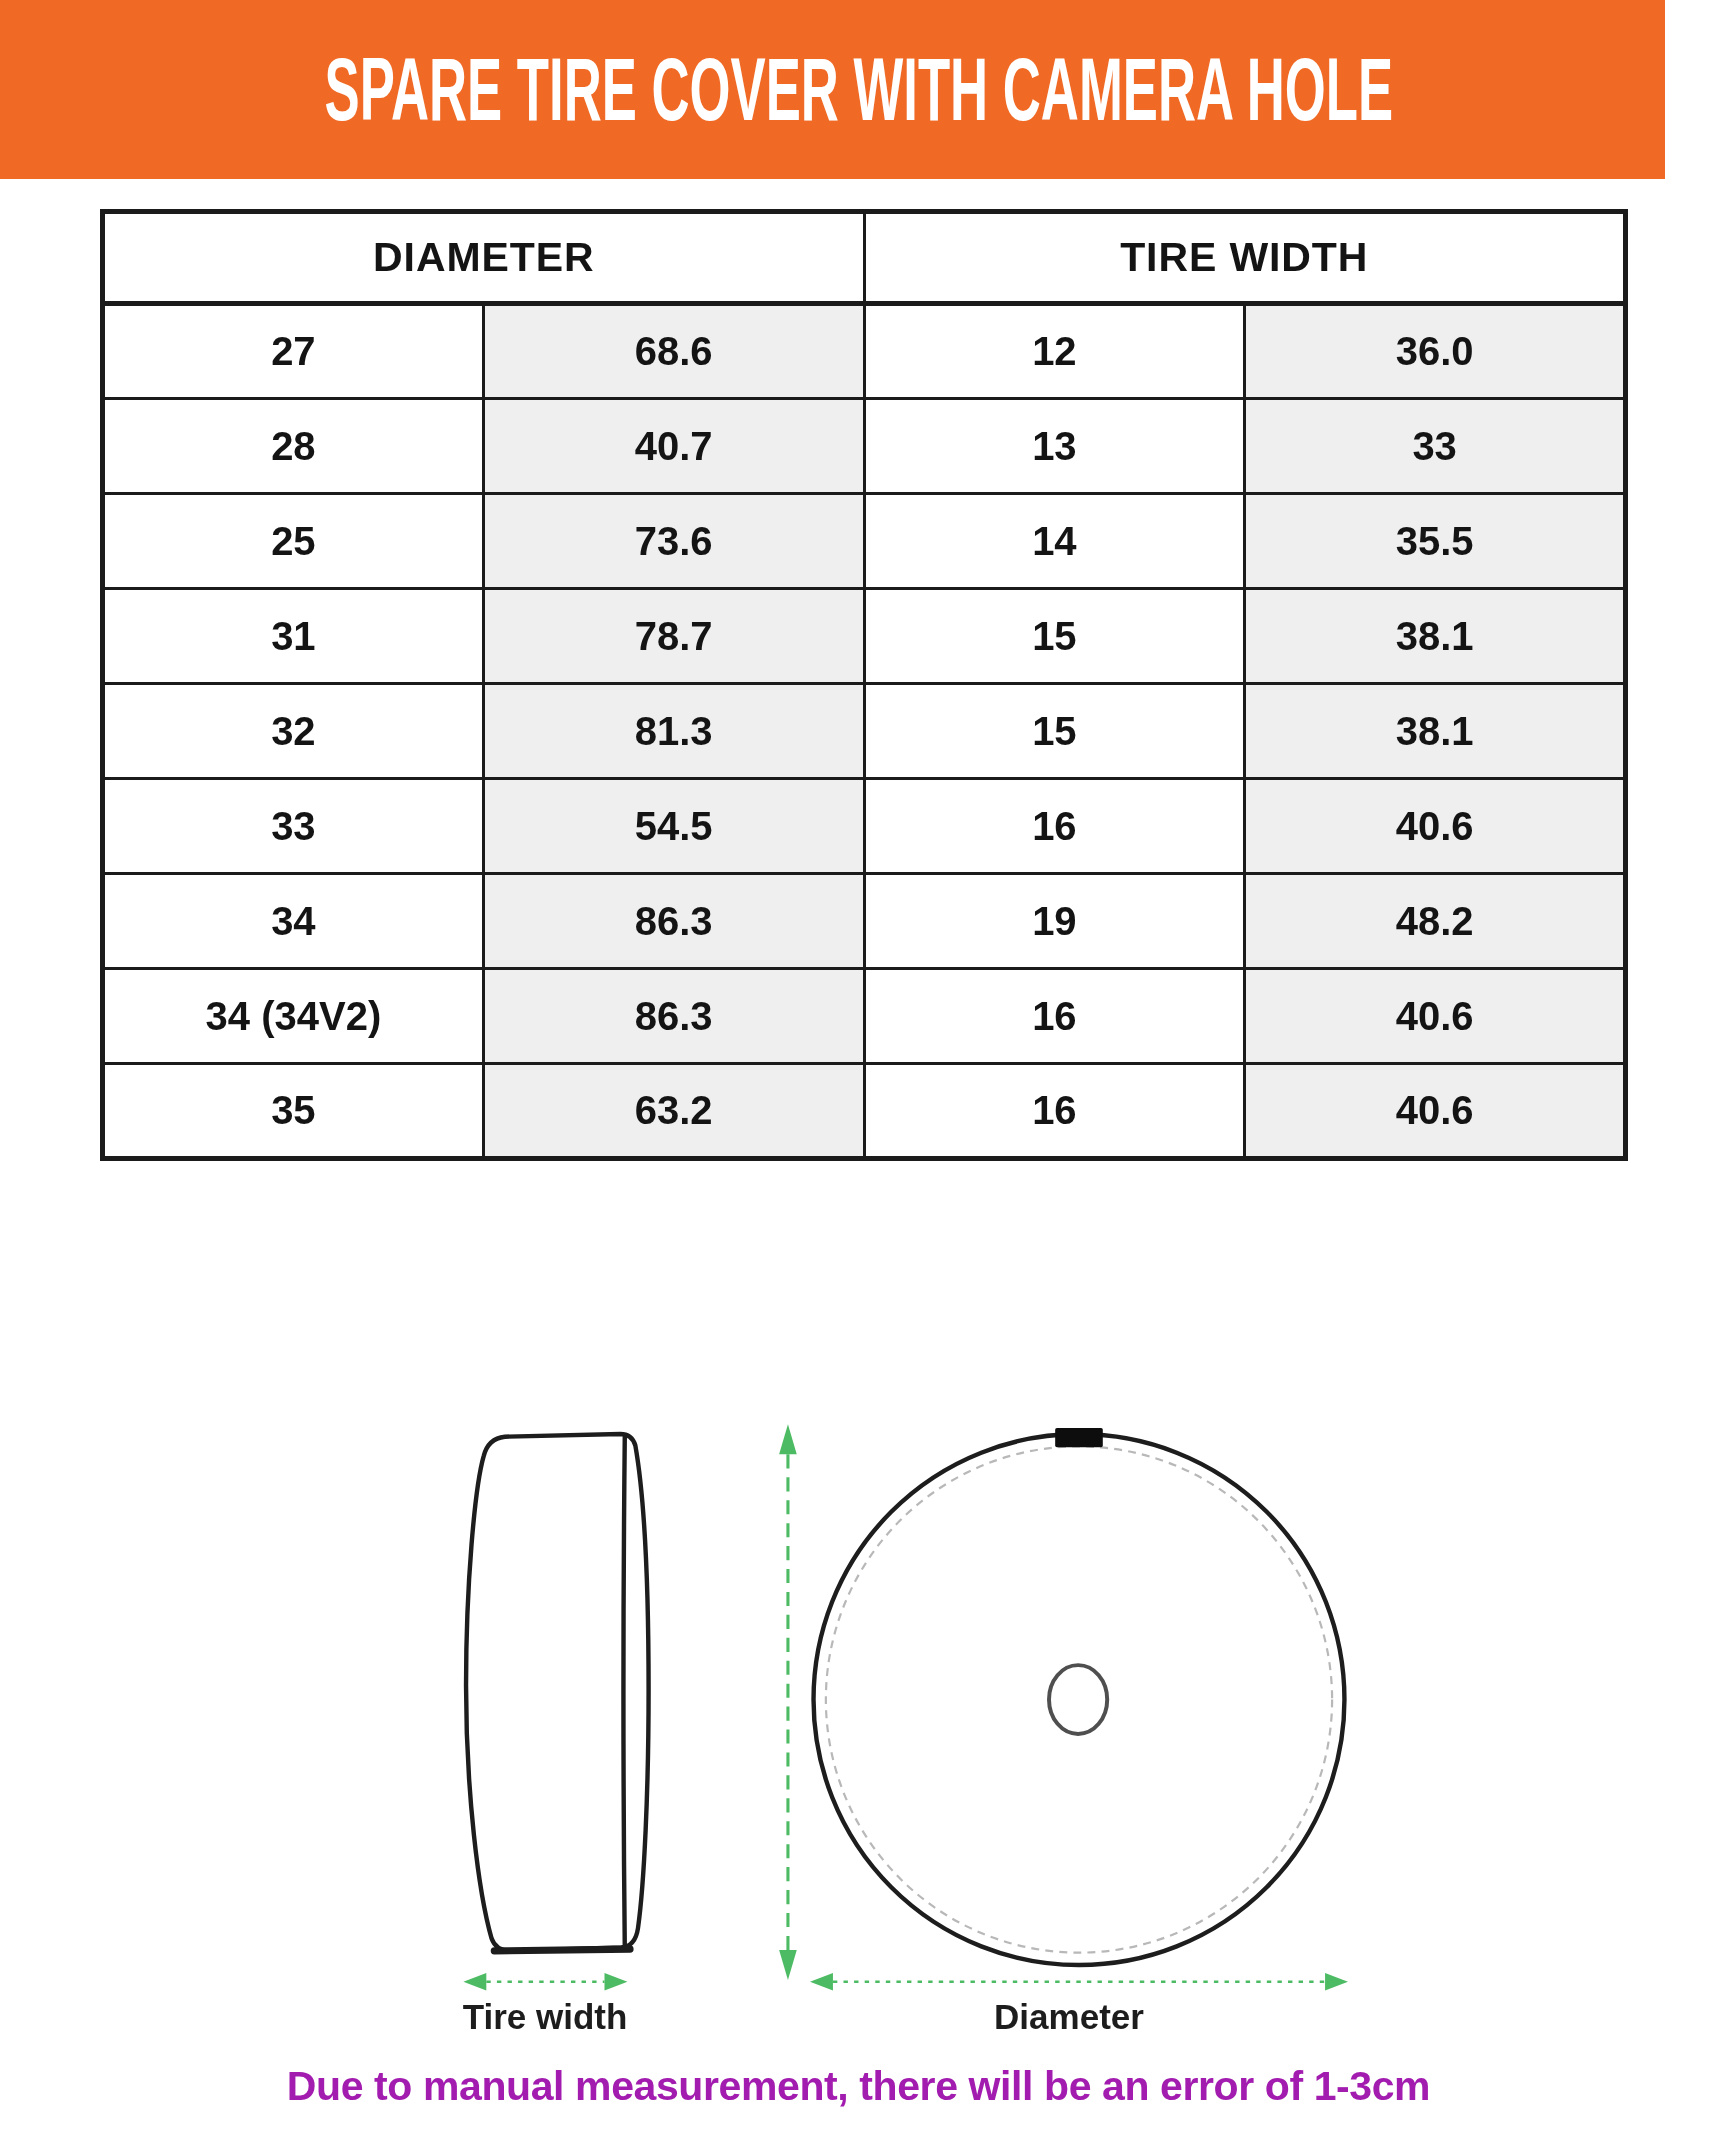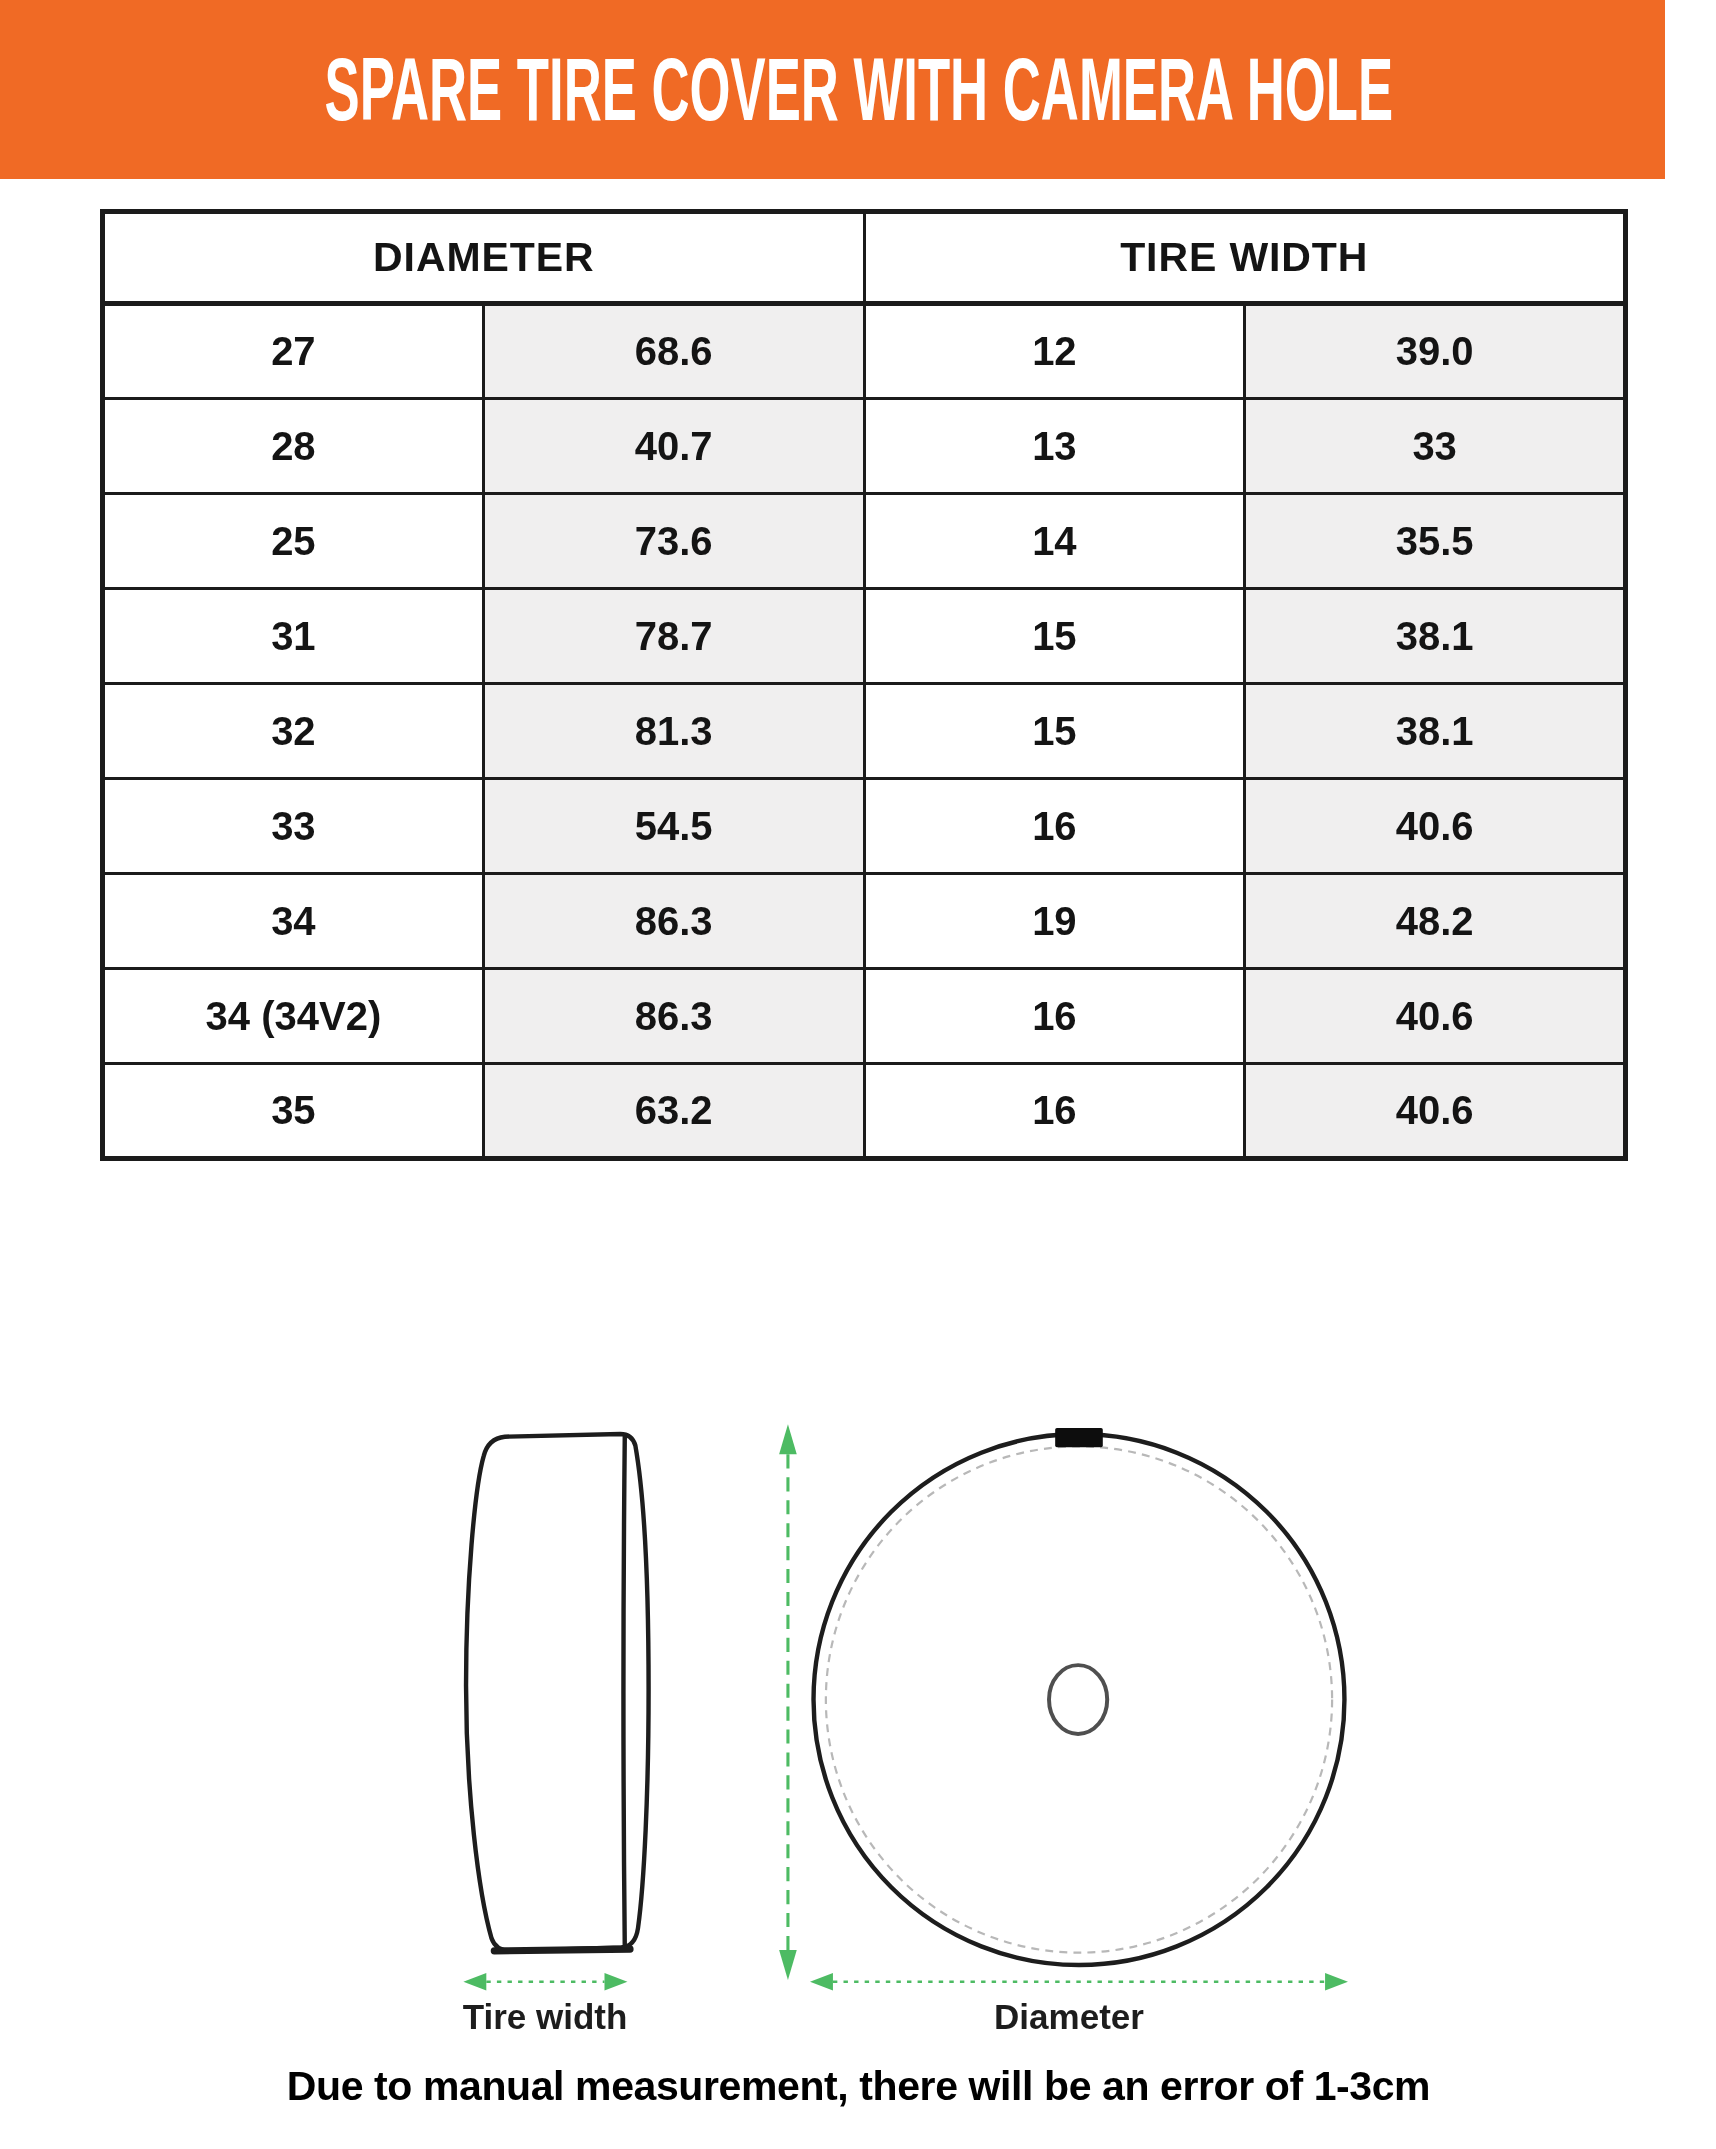--- a/index.html
+++ b/index.html
@@ -35,21 +35,21 @@
   .diagram-svg { position:absolute; left:0; top:1412px; width:1717px; height:635px; }
   .diagram-label {
     position:absolute; font-size:35px; font-weight:700; color:#1d1d1d; text-align:center;
   }
   #tire-width-label { left:439px; top:1997px; width:212px; }
   #diameter-label   { left:928px; top:1997px; width:282px; }
 
   
   .note {
     position:absolute; left:0; top:2063px; width:1717px; text-align:center;
-    font-size:41px; font-weight:700; color:#000000; letter-spacing:-0.4px;
+    font-size:41px; font-weight:700; color:#a21caf; letter-spacing:-0.4px;
   }
 </style>
 </head>
 <body>
 
 <div class="page">
 
   <div class="banner">
     <div class="title">SPARE TIRE COVER WITH CAMERA HOLE</div>
   </div>
@@ -57,21 +57,21 @@
   <table class="size-table">
     <tbody>
       <tr class="group-row">
         <th colspan="2">DIAMETER</th>
         <th colspan="2">TIRE WIDTH</th>
       </tr>
       <tr>
         <td class="cell">27</td>
         <td class="cell gray">68.6</td>
         <td class="cell">12</td>
-        <td class="cell gray">39.0</td>
+        <td class="cell gray">36.0</td>
       </tr>
       <tr>
         <td class="cell">28</td>
         <td class="cell gray">40.7</td>
         <td class="cell">13</td>
         <td class="cell gray">33</td>
       </tr>
       <tr>
         <td class="cell">25</td>
         <td class="cell gray">73.6</td>

